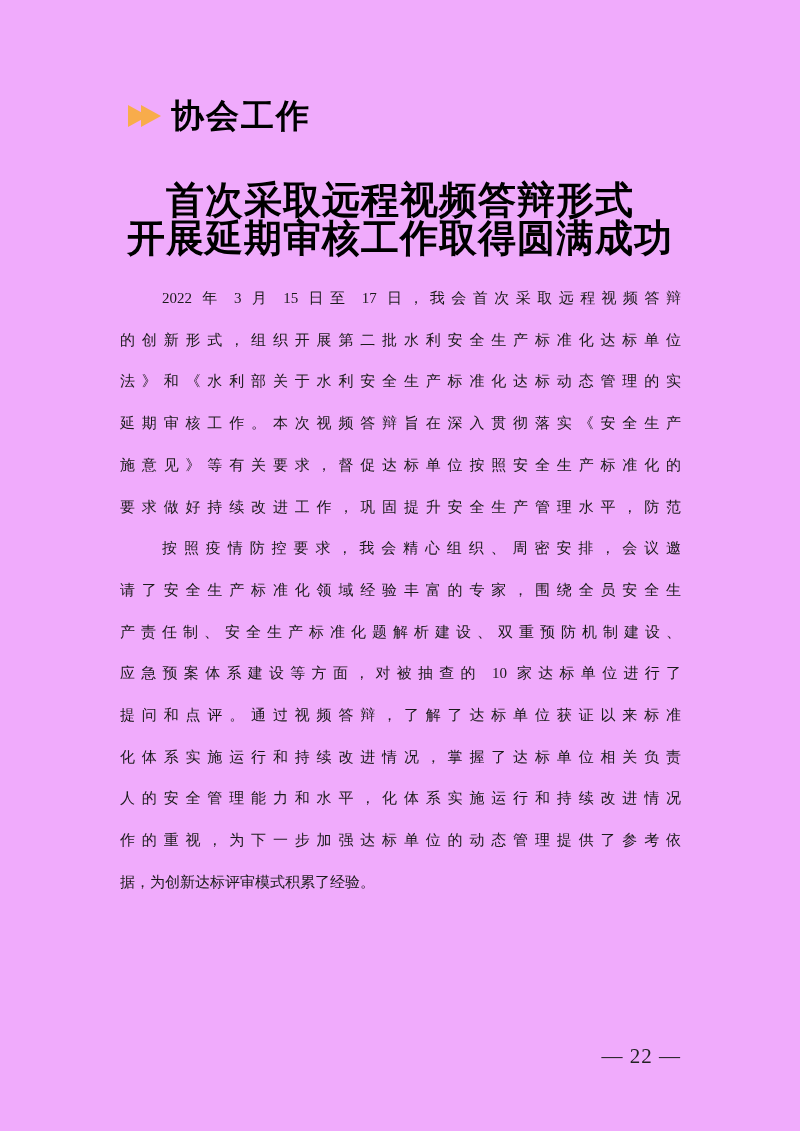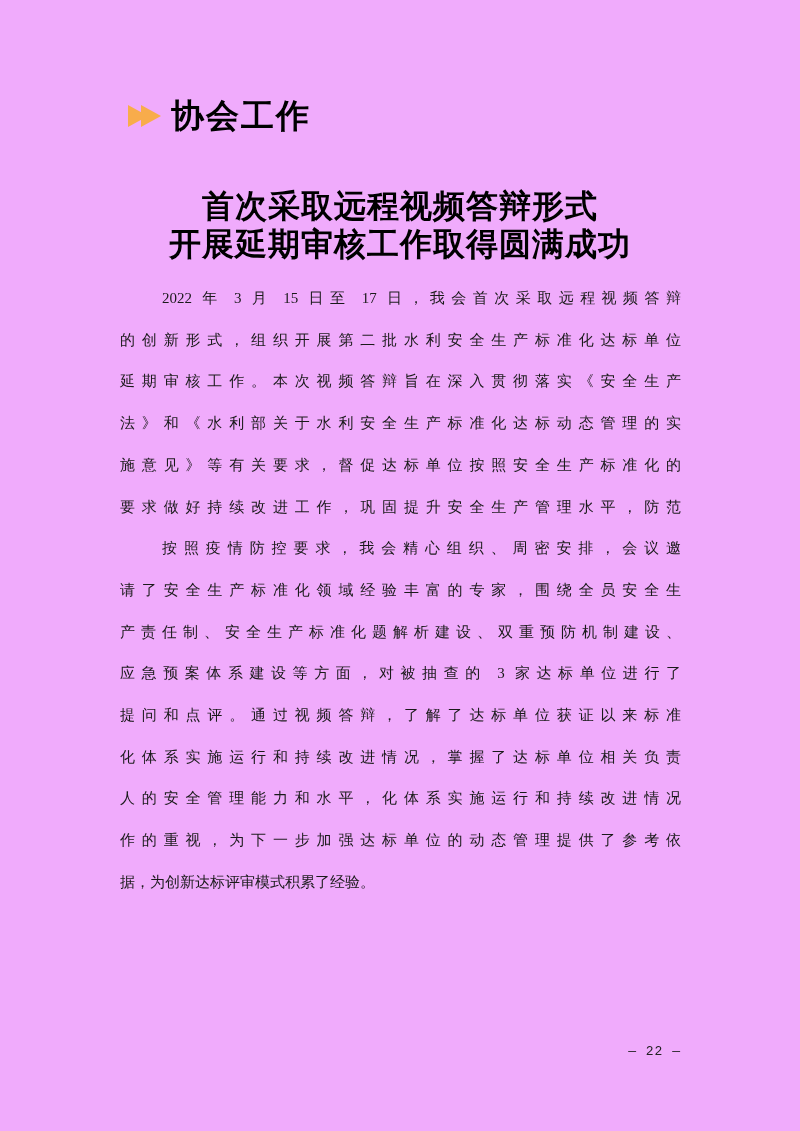--- a/index.html
+++ b/index.html
@@ -35,27 +35,27 @@
     font-weight: 700;
     font-size: 33px;
     line-height: 40px;
     letter-spacing: 2px;
     color: #000000;
   }
 
   
   .article-title {
     position: absolute;
-    top: 187px;
+    top: 181px;
     left: 0;
     width: 100%;
     text-align: center;
     font-family: "Liberation Sans", "DejaVu Sans", sans-serif;
     font-weight: 700;
-    font-size: 32px;
+    font-size: 38px;
     line-height: 38px;
     color: #000000;
     letter-spacing: 1px;
   }
 
   
   .body-text {
     position: absolute;
     top: 278px;
     left: 120px;
@@ -71,22 +71,22 @@
     white-space: nowrap;
   }
   .line.first { padding-left: 42px; }
   .line.last  { text-align-last: left; }
 
   
   .page-number {
     position: absolute;
     top: 1044px;
     right: 119px;
-    font-family: Liberation Mono, monospace;
-    font-size: 13px;
+    font-family: Liberation Serif, serif;
+    font-size: 21px;
     letter-spacing: 1px;
     color: #222222;
   }
 </style>
 </head>
 <body>
 
 <div class="page">
 
   <div class="section-header">
@@ -98,29 +98,29 @@
   </div>
 
   <div class="article-title">
     <div>首次采取远程视频答辩形式</div>
     <div>开展延期审核工作取得圆满成功</div>
   </div>
 
   <div class="body-text">
     <div class="line first">2022 年 3 月 15 日至 17 日，我会首次采取远程视频答辩</div>
     <div class="line">的创新形式，组织开展第二批水利安全生产标准化达标单位</div>
+    <div class="line">法》和《水利部关于水利安全生产标准化达标动态管理的实</div>
     <div class="line">延期审核工作。本次视频答辩旨在深入贯彻落实《安全生产</div>
-    <div class="line">法》和《水利部关于水利安全生产标准化达标动态管理的实</div>
     <div class="line">施意见》等有关要求，督促达标单位按照安全生产标准化的</div>
     <div class="line">要求做好持续改进工作，巩固提升安全生产管理水平，防范</div>
 
     <div class="line first">按照疫情防控要求，我会精心组织、周密安排，会议邀</div>
     <div class="line">请了安全生产标准化领域经验丰富的专家，围绕全员安全生</div>
     <div class="line">产责任制、安全生产标准化题解析建设、双重预防机制建设、</div>
-    <div class="line">应急预案体系建设等方面，对被抽查的 3 家达标单位进行了</div>
+    <div class="line">应急预案体系建设等方面，对被抽查的 10 家达标单位进行了</div>
     <div class="line">提问和点评。通过视频答辩，了解了达标单位获证以来标准</div>
     <div class="line">化体系实施运行和持续改进情况，掌握了达标单位相关负责</div>
     <div class="line">人的安全管理能力和水平，化体系实施运行和持续改进情况</div>
     <div class="line">作的重视，为下一步加强达标单位的动态管理提供了参考依</div>
     <div class="line last">据，为创新达标评审模式积累了经验。</div>
   </div>
 
   <div class="page-number">— 22 —</div>
 
 </div>

